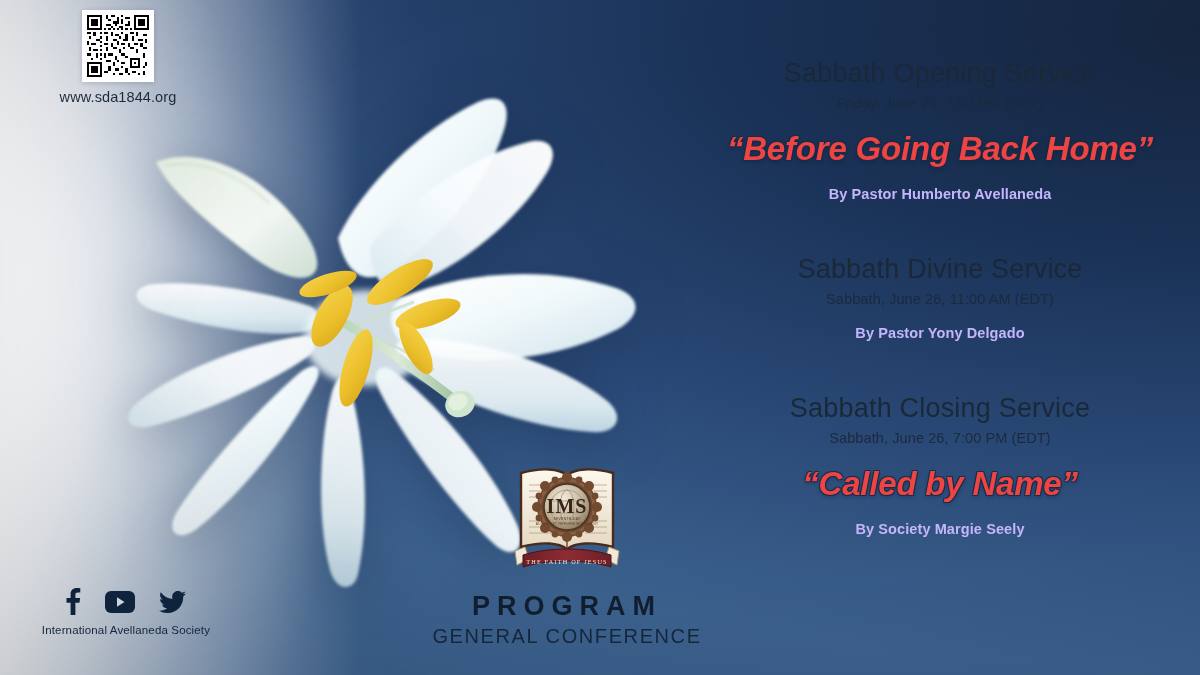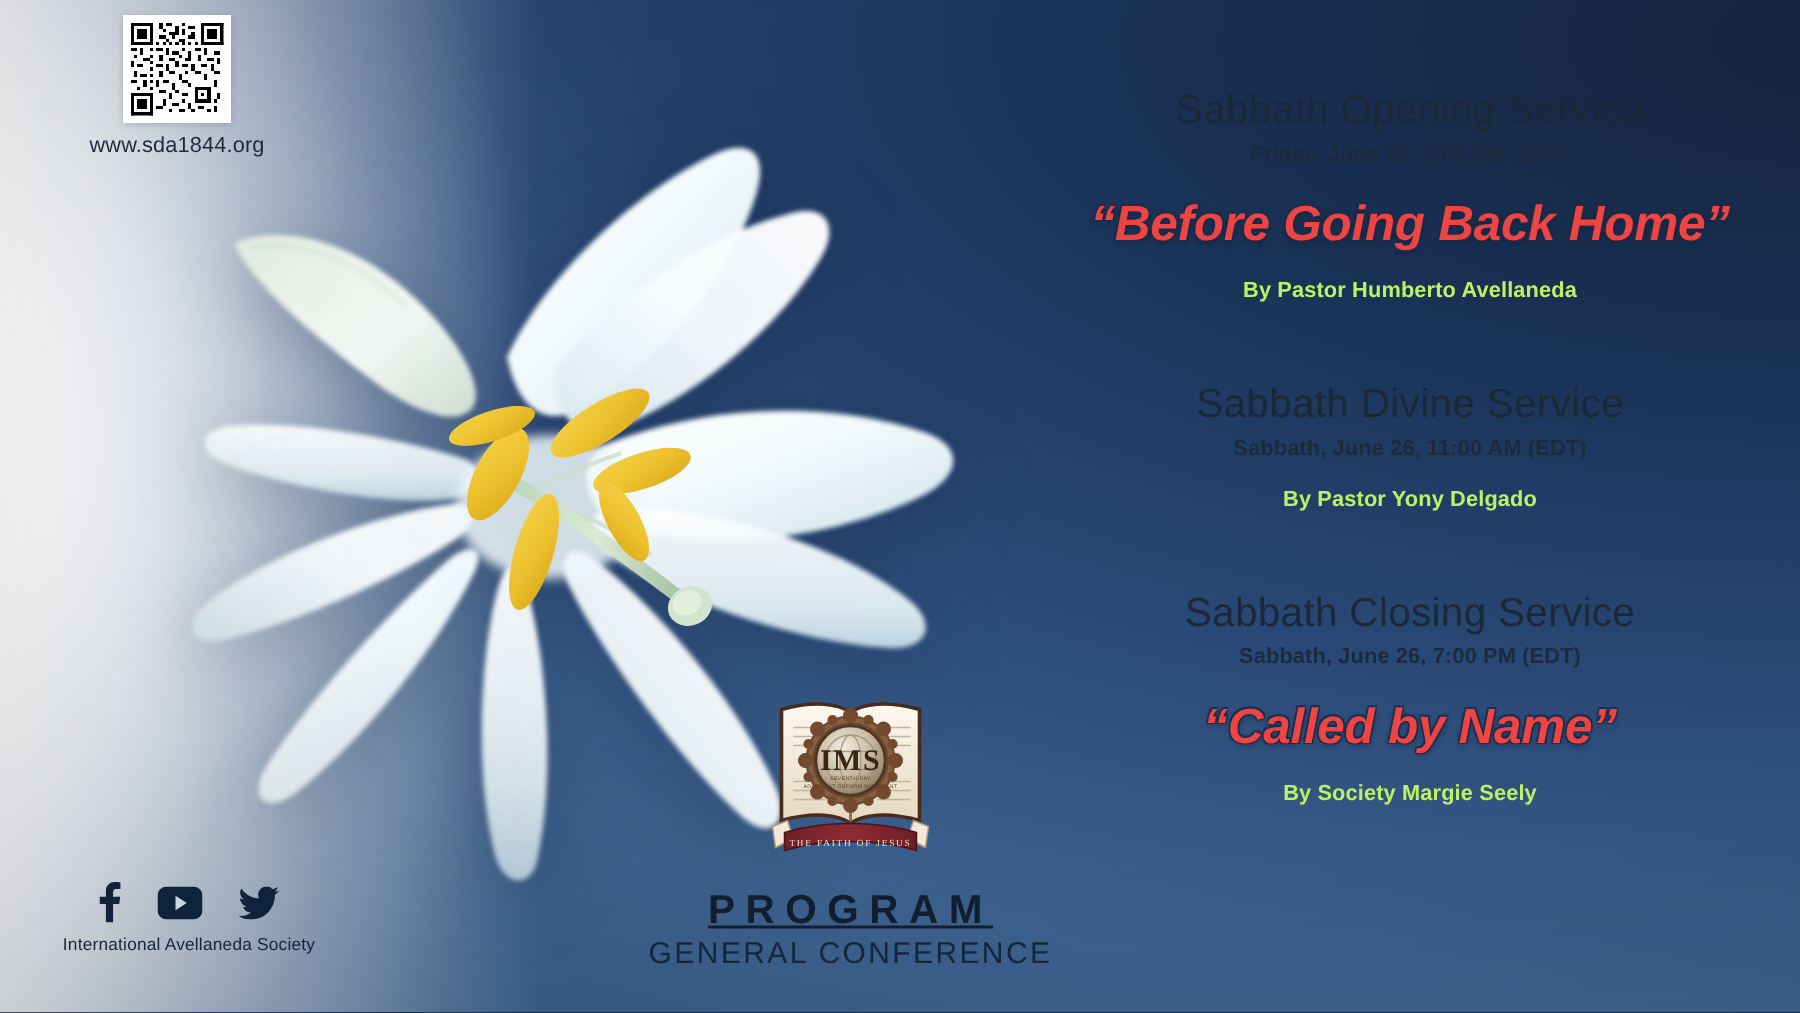--- a/index.html
+++ b/index.html
@@ -85,21 +85,20 @@
 
   
   .center-block{
     position:absolute; left:432px; top:455px; width:270px; text-align:center;
   }
   .ims-seal{ width:116px; height:124px; margin:0 auto; display:block; }
   .program-title{
     margin-top:12px;
     font-size:27px; font-weight:700; letter-spacing:7px;
     color:#101e30;
-    text-decoration:underline;
   }
   .program-sub{
     margin-top:3px;
     font-size:20px; font-weight:400; letter-spacing:1.6px;
     color:#15263c;
   }
 
   
   .services{
     position:absolute; left:690px; top:48px; width:500px;
@@ -109,37 +108,37 @@
   .svc-0{ padding-top:10px; }
   .svc-1{ padding-top:42px; }
   .svc-2{ padding-top:42px; }
 
   .svc-heading{
     font-size:27px; font-weight:300; color:#1a2838;
     letter-spacing:.2px; line-height:1.15;
   }
   .svc-datetime{
     margin-top:6px;
-    font-size:14.5px; font-weight:700; color:#1b2a3c;
+    font-size:14.5px; font-weight:400; color:#1b2a3c;
     letter-spacing:.1px;
   }
   .svc-sermon{
     margin-top:20px;
     font-size:33px; font-weight:700; font-style:italic;
     color:#ef4444; line-height:1.12; letter-spacing:-.2px;
     text-shadow:
       -1px -1px 0 rgba(26,44,70,.85),
        1px -1px 0 rgba(26,44,70,.85),
       -1px  1px 0 rgba(26,44,70,.85),
        1px  1px 0 rgba(26,44,70,.85),
        0    2px 4px rgba(10,22,44,.35);
   }
   .svc-speaker{
     margin-top:18px;
-    font-size:14.5px; font-weight:700; color:#bef264;
+    font-size:14.5px; font-weight:700; color:#c4b5fd;
     letter-spacing:.1px;
   }
 </style>
 </head>
 <body>
 
 <div id="stage">
 
   <div class="bg-base"></div>
   <div class="bg-left"></div>

